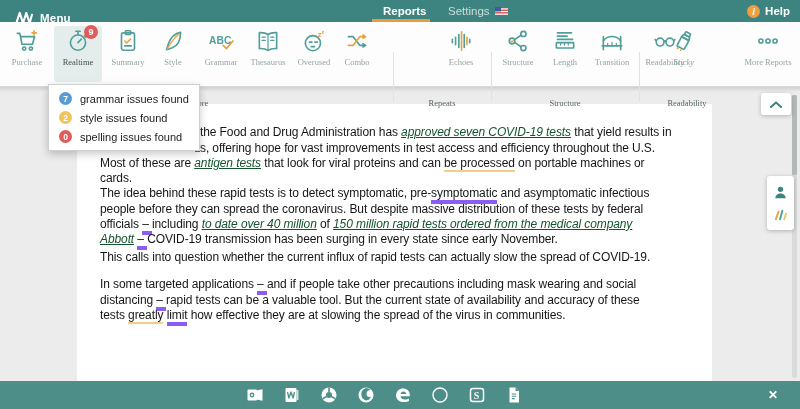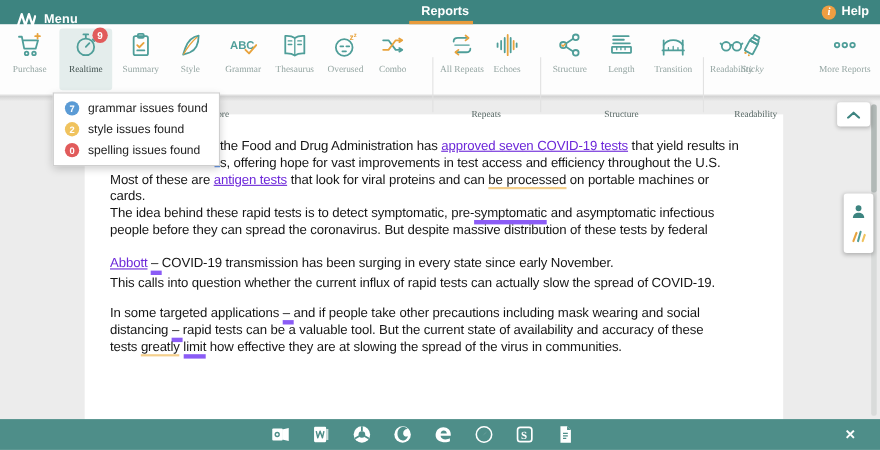--- a/index.html
+++ b/index.html
@@ -35,21 +35,21 @@
   .dropdown{position:absolute;left:48px;top:84px;width:150px;background:#fff;border:1px solid #cfcfcf;
             box-shadow:0 3px 8px rgba(0,0,0,.22);z-index:25;padding:4px 0;}
   .dd-row{display:flex;align-items:center;gap:8px;padding:3px 10px;cursor:pointer;}
   .dd-circle{width:13px;height:13px;border-radius:50%;color:#fff;font-size:8.5px;font-weight:bold;
              display:flex;align-items:center;justify-content:center;flex:0 0 13px;}
   .dd-blue{background:#5b9bd5;} .dd-yellow{background:#f0c35e;} .dd-red{background:#e15b5b;}
   .dd-label{font-size:11px;color:#1c1c1c;white-space:nowrap;}
   
   .page{position:absolute;left:77px;top:104px;width:635px;height:277px;background:#fff;overflow:hidden;z-index:6;}
   .doc-line{position:absolute;white-space:nowrap;font-size:12px;letter-spacing:-0.1px;color:#161616;line-height:14px;}
-  .seg-link{color:#6d28d9;text-decoration:underline;}
+  .seg-link{color:#14532d;text-decoration:underline;font-style:italic;}
   .seg-grammar{border-bottom:4px solid #8b5cf6;}
   .seg-style{border-bottom:2px solid #f4cf8c;}
   .seg-linktail{display:inline-block;width:5px;height:11px;border-bottom:1.6px solid #2e6ed4;}
   
   .scroll-track{position:absolute;left:792px;top:95px;width:5px;height:283px;background:#d9dbda;border-radius:2px;z-index:8;}
   .scroll-thumb{position:absolute;left:0;top:0;width:5px;height:80px;background:#b2b9b7;border-radius:2px;}
   .float-btn{position:absolute;background:#fff;border-radius:3px;box-shadow:0 1px 4px rgba(0,0,0,.25);z-index:12;
              display:flex;flex-direction:column;align-items:center;justify-content:center;cursor:pointer;}
   .btn-collapse{left:761px;top:93px;width:30px;height:22px;}
   .side-panel{left:767px;top:176px;width:27px;height:46px;gap:4px;padding:4px 0;}
@@ -68,20 +68,28 @@
 
   <div class="topbar">
     <div class="menu-wrap">
       <svg width="19" height="15" viewBox="0 0 20 16">
         <path d="M2 14 L6 2 L9.5 13 L13 2 L16.5 13 L19 4" fill="none" stroke="#fff" stroke-width="2.2" stroke-linejoin="round" stroke-linecap="round"></path>
       </svg>
       <span class="menu-label">Menu</span>
     </div>
     <span class="tab active" style="left:383px;">Reports</span>
     <div class="tab-underline"></div>
+    <span class="tab" style="left:448px;"><span>Settings</span><span class="flag"><svg width="13" height="9" viewBox="0 0 13 9">
+            <rect width="13" height="9" fill="#fff"></rect>
+            <rect y="0" width="13" height="1.3" fill="#c94747"></rect>
+            <rect y="2.6" width="13" height="1.3" fill="#c94747"></rect>
+            <rect y="5.2" width="13" height="1.3" fill="#c94747"></rect>
+            <rect y="7.8" width="13" height="1.2" fill="#c94747"></rect>
+            <rect width="6" height="4.5" fill="#3c5c9e"></rect>
+          </svg></span></span>
     <div class="help-wrap">
       <span class="help-circle">i</span>
       <span class="help-label">Help</span>
     </div>
   </div>
 
   <div class="toolbar">
 
     <div class="tb-item" style="left:3px;text-align:center;">
       <span class="icn">
@@ -167,32 +175,20 @@
             <path d="M4 16h4.5l6-8H19" stroke="#e8a33d"></path>
             <path d="M17.5 6.5L20 8l-2.5 1.5" stroke="#e8a33d"></path>
             <path d="M17.5 14.5L20 16l-2.5 1.5"></path>
           </svg>
         </span>
       <span class="tb-label">Combo</span>
     </div>
 
     <div class="tb-divider" style="left:393px;"></div>
 
-    <div class="tb-item" style="left:396px;">
-      <span class="icn">
-          <svg width="26" height="26" viewBox="0 0 24 24" fill="none" stroke="#4f9e99" stroke-width="1.5" stroke-linecap="round" stroke-linejoin="round">
-            <path d="M5 9c0-2 1.5-3 3.5-3H17"></path>
-            <path d="M15 4l2.5 2L15 8" stroke="#e8a33d"></path>
-            <path d="M19 15c0 2-1.5 3-3.5 3H7"></path>
-            <path d="M9 20l-2.5-2L9 16" stroke="#e8a33d"></path>
-            <path d="M6 12h12" stroke-width="1.1"></path>
-          </svg>
-        </span>
-      <span class="tb-label">All Repeats</span>
-    </div>
 
     <div class="tb-item" style="left:437px;">
       <span class="icn">
           <svg width="26" height="26" viewBox="0 0 24 24" fill="none" stroke="#4f9e99" stroke-width="1.5" stroke-linecap="round">
             <path d="M4 10.5v3M7 8.5v7M10 6v12"></path>
             <path d="M12.5 3.5v17" stroke="#e8a33d"></path>
             <path d="M15 6v12M20 10.5v3"></path>
             <path d="M17.5 8.5v7" stroke="#e8a33d"></path>
           </svg>
         </span>
@@ -299,20 +295,21 @@
   </div>
 
   <div class="page">
     <div class="doc-line" style="top:21px;left:123px;"><span class="seg-plain">the Food and Drug Administration has </span><span class="seg-link">approved seven COVID-19 tests</span><span class="seg-plain"> that yield results in</span></div>
     <div class="doc-line" style="top:36px;left:118px;"><span class="seg-linktail"></span><span class="seg-plain">s, offering hope for vast improvements in test access and efficiency throughout the U.S.</span></div>
     <div class="doc-line" style="top:52px;left:23px;"><span class="seg-plain">Most of these are </span><span class="seg-link">antigen tests</span><span class="seg-plain"> that look for viral proteins and can </span><span class="seg-style">be processed</span><span class="seg-plain"> on portable machines or</span></div>
     <div class="doc-line" style="top:67px;left:23px;"><span class="seg-plain">cards.</span></div>
 
     <div class="doc-line" style="top:82px;left:23px;"><span class="seg-plain">The idea behind these rapid tests is to detect symptomatic, pre-</span><span class="seg-grammar">symptomatic</span><span class="seg-plain"> and asymptomatic infectious</span></div>
     <div class="doc-line" style="top:98px;left:23px;"><span class="seg-plain">people before they can spread the coronavirus. But despite massive distribution of these tests by federal</span></div>
+    <div class="doc-line" style="top:113px;left:23px;"><span class="seg-plain">officials </span><span class="seg-grammar">– </span><span class="seg-plain">including </span><span class="seg-link">to date over 40 million</span><span class="seg-plain"> of </span><span class="seg-link">150 million rapid tests ordered from the medical company</span></div>
     <div class="doc-line" style="top:128px;left:23px;"><span class="seg-link">Abbott</span><span class="seg-plain"> </span><span class="seg-grammar">– </span><span class="seg-plain">COVID-19 transmission has been surging in every state since early November.</span></div>
 
     <div class="doc-line" style="top:146px;left:23px;"><span class="seg-plain">This calls into question whether the current influx of rapid tests can actually slow the spread of COVID-19.</span></div>
 
     <div class="doc-line" style="top:173px;left:23px;"><span class="seg-plain">In some targeted applications </span><span class="seg-grammar">– </span><span class="seg-plain">and if people take other precautions including mask wearing and social</span></div>
     <div class="doc-line" style="top:189px;left:23px;text-align:right;"><span class="seg-plain">distancing </span><span class="seg-grammar">– </span><span class="seg-plain">rapid tests can be a valuable tool. But the current state of availability and accuracy of these</span></div>
     <div class="doc-line" style="top:204px;left:23px;"><span class="seg-plain">tests </span><span class="seg-style">greatly</span><span class="seg-plain"> </span><span class="seg-grammar">limit</span><span class="seg-plain"> how effective they are at slowing the spread of the virus in communities.</span></div>
   </div>
 
   <div class="scroll-track">

